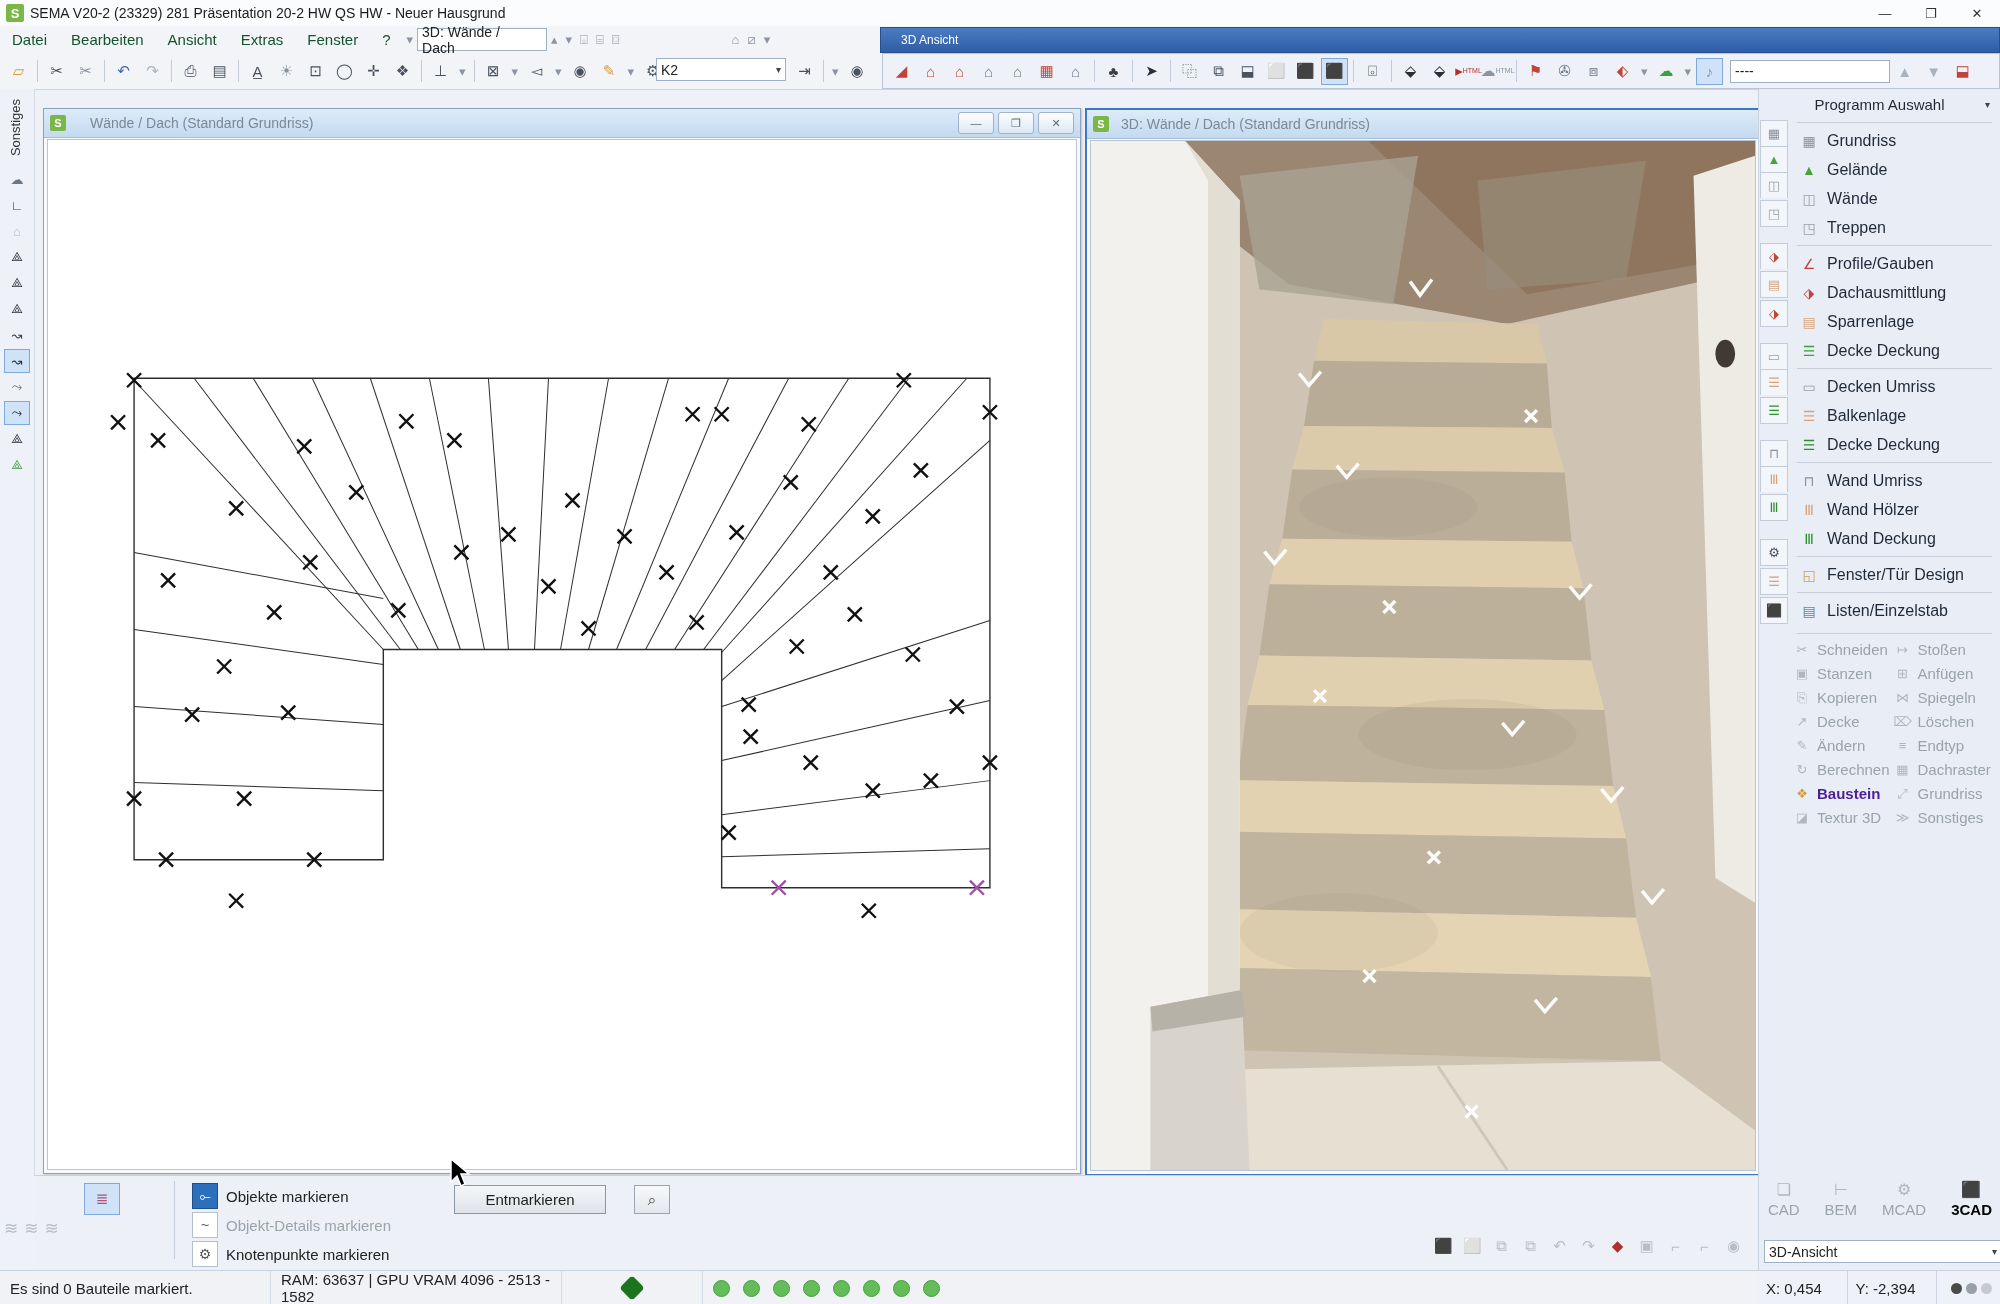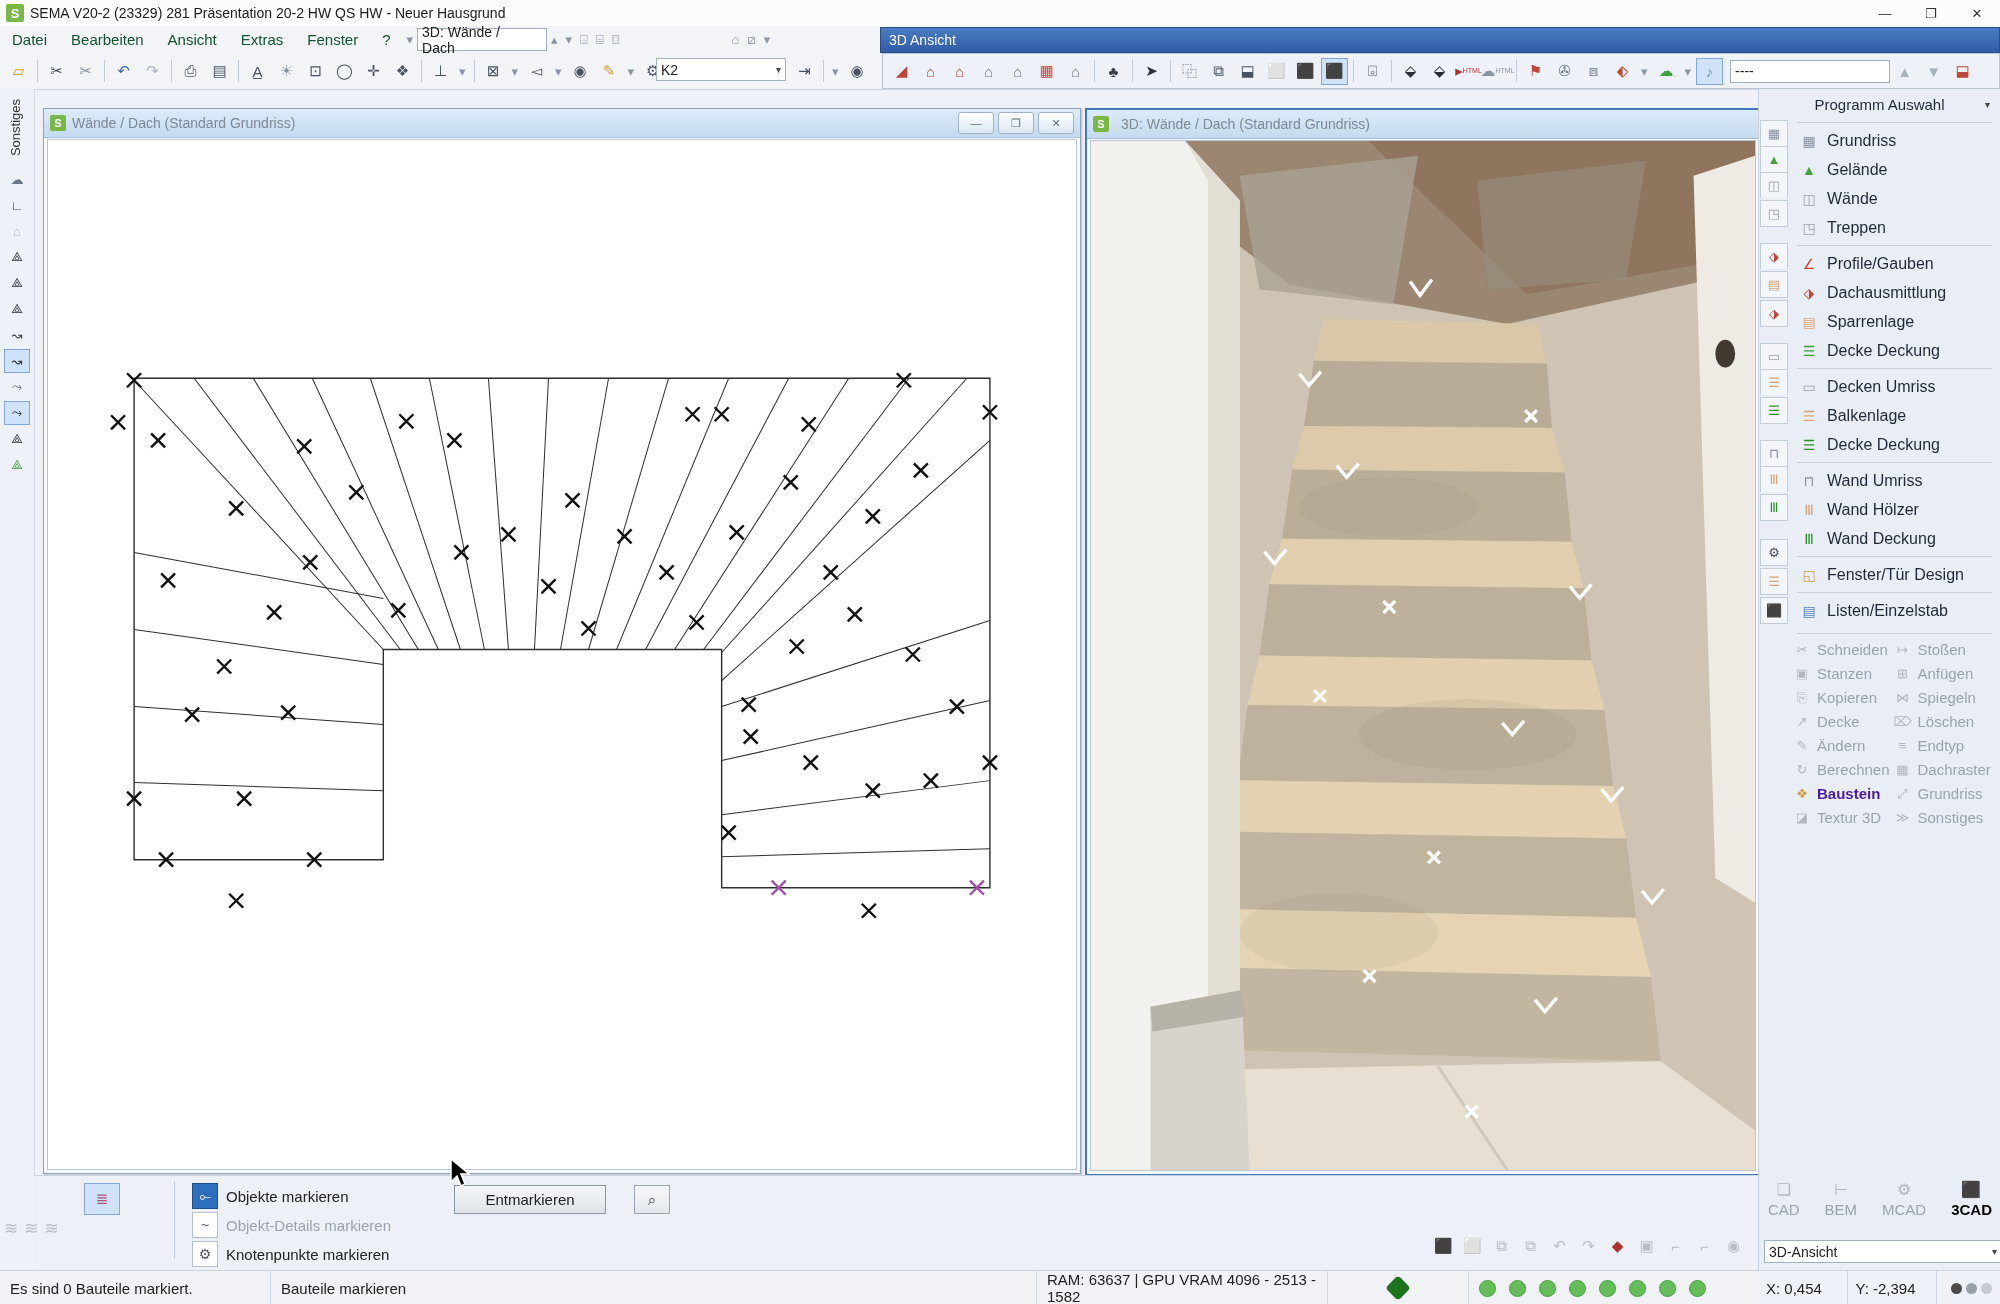--- a/index.html
+++ b/index.html
@@ -15,21 +15,21 @@
   .wbtn{width:46px;height:100%;display:flex;align-items:center;justify-content:center;font-size:13px;color:#333;}
   
   #menurow{left:0;top:26px;width:2000px;height:27px;background:#f2f4f8;display:flex;align-items:center;font-size:15px;}
   .menu-item{padding:3px 12px;color:#14532d;}
   .combo{background:#fff;border:1px solid #9fb0c4;height:21px;display:flex;align-items:center;
          font-size:14px;padding:0 4px;position:relative;}
   .combo .carr{margin-left:auto;color:#444;font-size:10px;padding-left:6px;}
   .mini{color:#8b94a2;font-size:13px;margin:0 4px;}
   
   #float-title{left:880px;top:27px;width:1120px;height:26px;background:linear-gradient(#4a7cc0,#2f5da6);
-               color:#fff;font-size:14px;display:flex;align-items:center;padding-left:8px;box-sizing:border-box;border:1px solid #274e8d;}
+               color:#fff;font-size:12px;display:flex;align-items:center;padding-left:20px;box-sizing:border-box;border:1px solid #274e8d;}
   
   #toolrow{left:0;top:53px;width:2000px;height:36px;background:#f2f4f8;border-bottom:1px solid #cdd4df;}
   .iconrow{display:flex;align-items:center;height:100%;}
   #main-icons{position:absolute;left:4px;top:0;height:36px;}
   #float-icons{position:absolute;left:882px;top:0;width:1118px;height:36px;background:#eef2f8;border:1px solid #b9c4d4;box-sizing:border-box;}
   .tbtn{width:25px;height:25px;display:flex;align-items:center;justify-content:center;font-size:15px;color:#5b6370;
         border:1px solid transparent;margin:0 1px;flex:0 0 auto;}
   .tbtn.active{background:#cfe2f7;border-color:#7fa9d9;}
   .tsep{width:1px;height:22px;background:#c3cbd8;margin:0 4px;flex:0 0 auto;}
   .tbtn small{font-size:7px;line-height:6px;}
@@ -237,21 +237,21 @@
         <span class="tbtn" style="color: rgb(107, 118, 134);">⤳</span>
         <span class="tbtn active" style="color: rgb(43, 46, 51);">⤳</span>
         <span class="tbtn" style="color: rgb(43, 46, 51);">⟁</span>
         <span class="tbtn" style="color: rgb(63, 158, 63);">⟁</span>
       </div>
   </div>
 
   <div id="planwin" class="abs docwin">
     <div class="wtitle">
       <div class="slogo">S</div>
-      <span style="margin-left:0;">Wände / Dach (Standard Grundriss)</span>
+      <span style="margin-left:18px;">Wände / Dach (Standard Grundriss)</span>
       <div class="wctrl">
         <div class="wcbtn">—</div>
         <div class="wcbtn">❐</div>
         <div class="wcbtn">✕</div>
       </div>
     </div>
     <div class="wbody">
       <svg id="plan-svg" width="100%" height="100%" viewBox="0 0 1027 1028" preserveAspectRatio="none">
           <path d="M86,238 L941,238 L941,747 L673,747 L673,509 L335,509 L335,719 L86,719 Z" fill="none" stroke="#2e2e2e" stroke-width="1.4"></path>
           <line x1="86" y1="412" x2="335" y2="458" stroke="#2e2e2e" stroke-width="1"></line>
@@ -637,21 +637,20 @@
   </div>
 
   <div class="abs" style="left:4px;top:1218px;display:flex;gap:6px;color:#b8bdc6;font-size:17px;">
     <span>≋</span>
     <span>≋</span>
     <span>≋</span>
   </div>
 
   <div id="statusbar" class="abs">
     <div class="scell" style="width:250px;">Es sind 0 Bauteile markiert.</div>
-    <div class="scell" style="width:745px;">Bauteile markieren</div>
     <div class="scell" style="width:270px;">RAM: 63637 | GPU VRAM 4096 - 2513 - 1582</div>
     <div class="scell" style="width:120px;justify-content:center;">
         <div class="bigdot"></div>
       </div>
     <div class="scell" id="green-dots" style="flex:1;border-right:none;">
         <div class="dot"></div>
         <div class="dot"></div>
         <div class="dot"></div>
         <div class="dot"></div>
         <div class="dot"></div>

